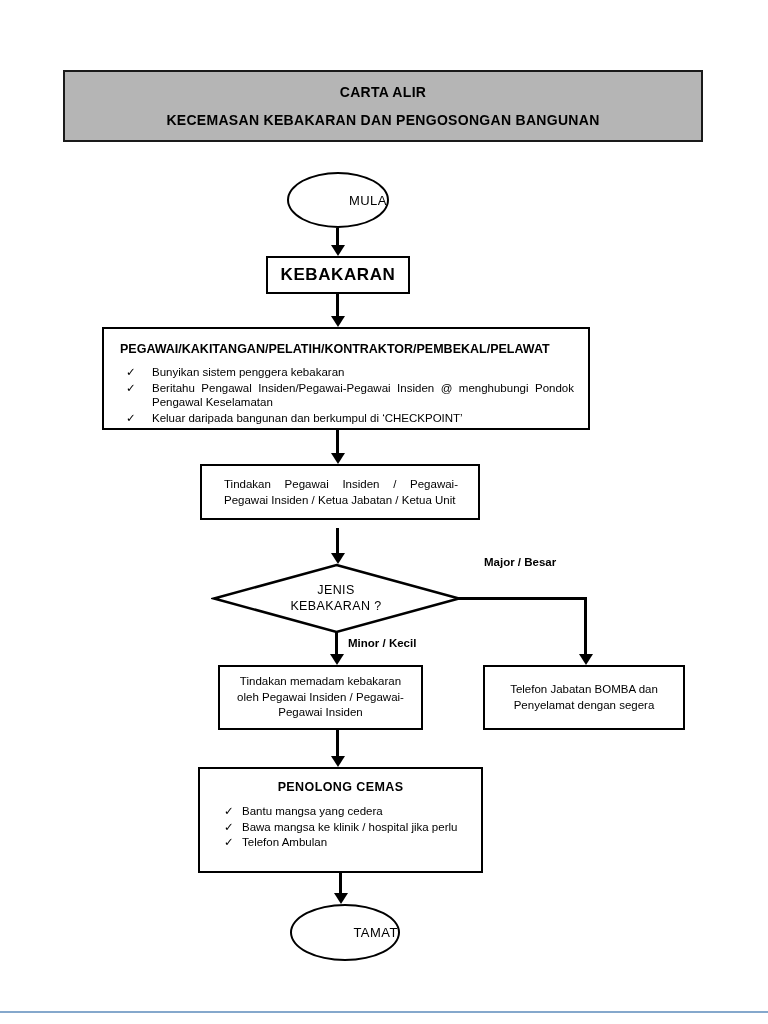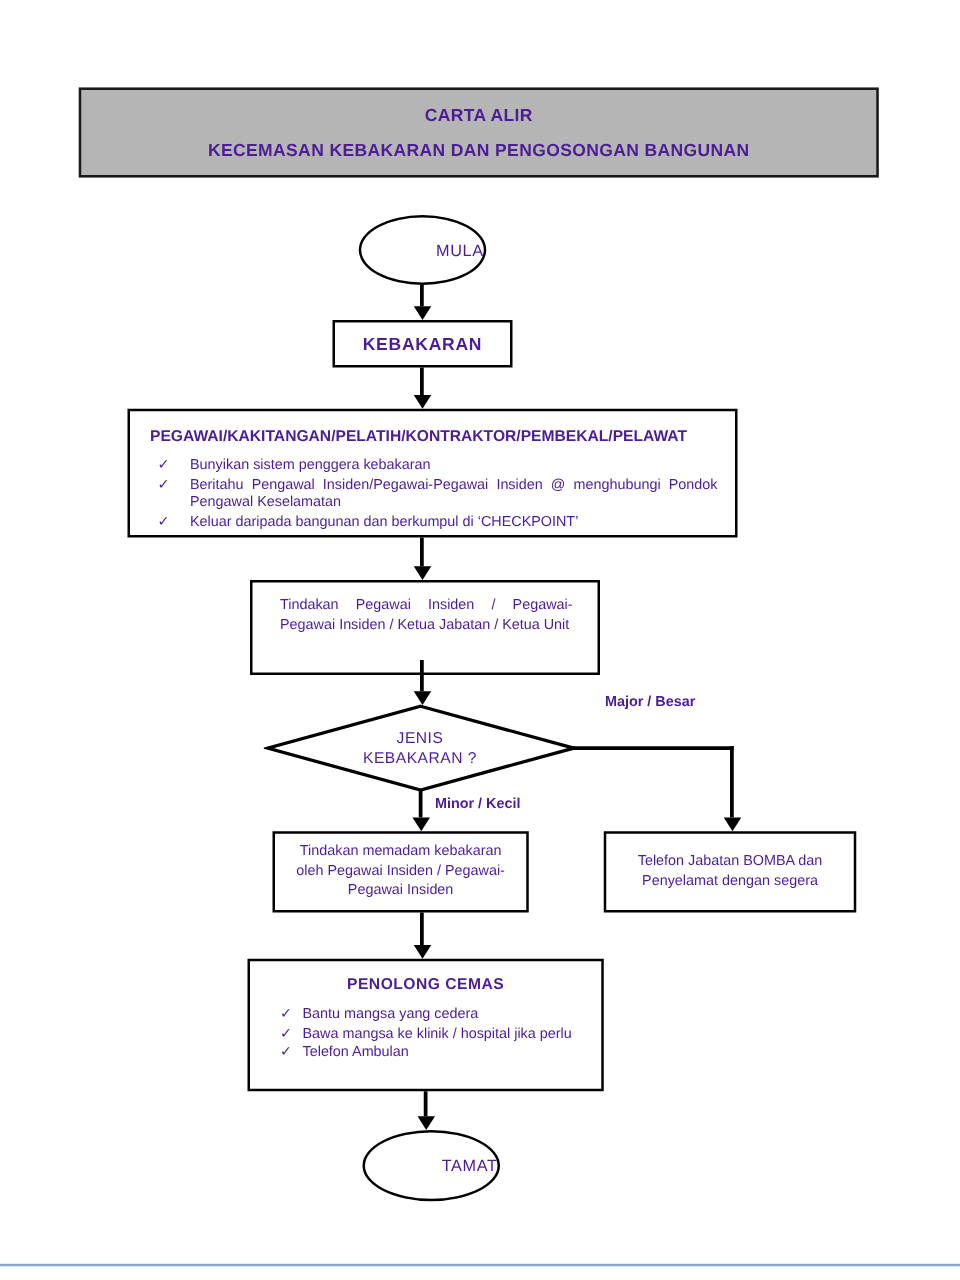--- a/index.html
+++ b/index.html
@@ -1,36 +1,36 @@
 <!DOCTYPE html>
 <html><head>
 <meta charset="utf-8">
 <style>
   html,body{margin:0;padding:0;}
   .page{
     position:relative; width:768px; height:1024px; background:#ffffff;
-    font-family:"Liberation Sans", sans-serif; color:#4c1d95; overflow:hidden;
+    font-family:"Liberation Sans", sans-serif; color:#000000; overflow:hidden;
   }
   .box{ position:absolute; border:2px solid #000; background:#fff; box-sizing:border-box; }
   .titlebox{
     position:absolute; border:2px solid #1a1a1a; box-sizing:border-box;
     display:flex; flex-direction:column; justify-content:center; align-items:center;
     text-align:center; font-weight:bold; font-size:14px; letter-spacing:.3px; line-height:28px;
   }
   .ellipse{
     position:absolute; border:2px solid #000; border-radius:50%; background:#fff;
     display:flex; align-items:center; justify-content:flex-end; font-size:13px; letter-spacing:.5px;
     box-sizing:border-box;
   }
   .vline{ position:absolute; width:3px; background:#000; }
   .hline{ position:absolute; height:3px; background:#000; }
   .ahead{ position:absolute; width:0; height:0;
     border-left:7px solid transparent; border-right:7px solid transparent; border-top:11px solid #000; }
   .center-label{ display:flex; align-items:center; justify-content:center; }
-  .fire{ font-weight:bold; font-size:14px; letter-spacing:.6px; }
+  .fire{ font-weight:bold; font-size:17px; letter-spacing:.6px; }
   .hdr{ font-weight:bold; font-size:12.5px; }
   .bullets{ margin-top:9px; }
   .bullet{ display:flex; font-size:11.5px; line-height:14.5px; margin-bottom:1px; }
   .bcheck{ flex:0 0 32px; padding-left:6px; box-sizing:border-box; }
   .btext{ flex:1 1 auto; }
   .just{ text-align:justify; text-align-last:left; }
   .action-text{ font-size:11.5px; line-height:15.5px; }
   .diamond-svg{ position:absolute; }
   .diamond-label{
     position:absolute; text-align:center; font-size:12.5px; line-height:16px; letter-spacing:.4px;
@@ -79,21 +79,21 @@
       <div class="bullet">
         <span class="bcheck">✓</span>
         <span class="btext">Keluar daripada bangunan dan berkumpul di ‘CHECKPOINT’</span>
       </div>
     </div>
   </div>
 
   <div class="vline" style="left:336px; top:430px; height:23px;"></div>
   <div class="ahead" style="left:330.5px; top:453px;"></div>
 
-  <div class="box" style="left:200px; top:464px; width:280px; height:76px; padding:11px 20px 0 22px;">
+  <div class="box" style="left:200px; top:464px; width:280px; height:56px; padding:11px 20px 0 22px;">
     <div class="action-text just">Tindakan Pegawai Insiden / Pegawai-Pegawai Insiden / Ketua Jabatan / Ketua Unit</div>
   </div>
 
   <div class="vline" style="left:336px; top:528px; height:25px;"></div>
   <div class="ahead" style="left:330.5px; top:553px;"></div>
 
   <svg class="diamond-svg" style="left:211px; top:563px;" width="251" height="71" viewBox="0 0 251 71">
     <polygon points="125.5,2 248,35.5 125.5,69 3,35.5" fill="#ffffff" stroke="#000000" stroke-width="2.6"></polygon>
   </svg>
   <div class="diamond-label" style="left:261px; top:582px; width:150px;">

